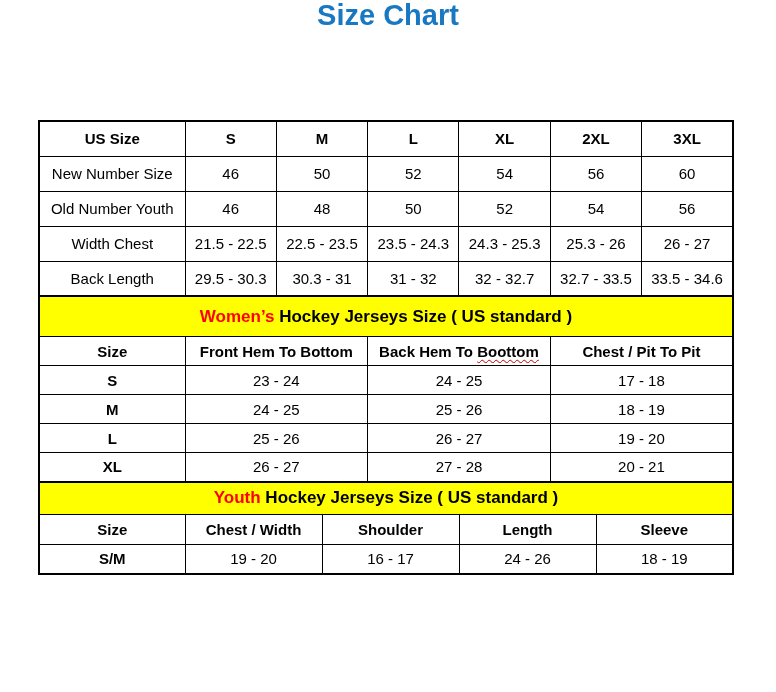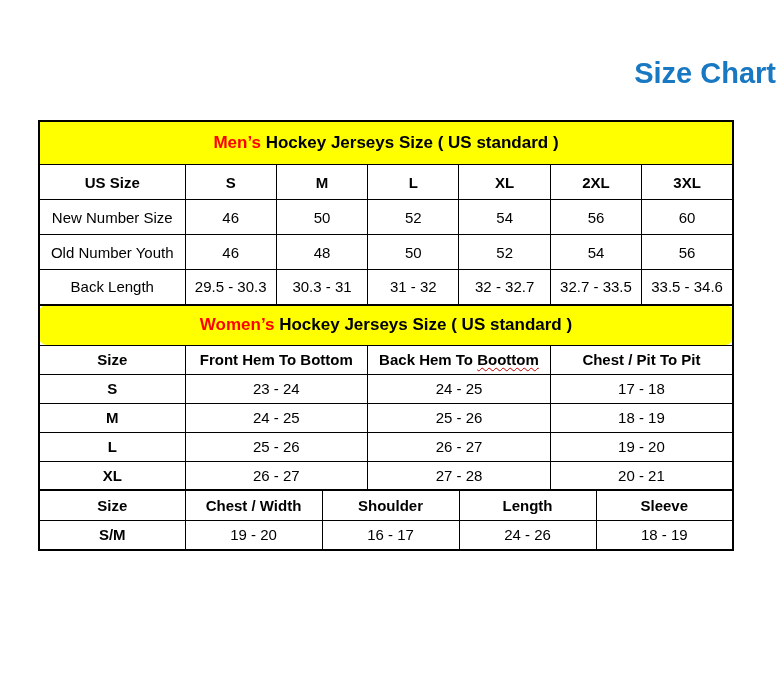--- a/index.html
+++ b/index.html
@@ -11,22 +11,21 @@
   }
   .page {
     width: 776px;
     height: 692px;
     background: #ffffff;
     overflow: hidden;
     position: relative;
   }
   .page-title {
     margin: 0;
-    padding-top: 58px;
-    text-align: right;
+    text-align: center;
     font-size: 29px;
     font-weight: bold;
     color: #1878C2;
     line-height: 1.1;
     letter-spacing: 0px;
   }
   .tables-wrap {
     position: absolute;
     left: 38px;
     top: 120px;
@@ -49,21 +48,21 @@
     white-space: nowrap;
   }
   .size-table col.label-col { width: 146px; }
   th.banner {
     background: #FFFF00;
     font-size: 17px;
     font-weight: bold;
   }
   .banner .accent { color: #FF0000; }
   .banner-mens   { height: 40px; }
-  .banner-womens { height: 37px; border-radius: 8px; }
+  .banner-womens { height: 37px; }
   .banner-youth  { height: 29px; }
   .table-mens   tbody tr, .table-mens   tr.cols { height: 35px; }
   .table-womens tbody tr, .table-womens tr.cols { height: 29px; }
   .table-youth  tbody tr, .table-youth  tr.cols { height: 30px; }
   tr.cols th { font-weight: bold; }
   td.row-label { font-weight: normal; }
   .table-womens td.row-label, .table-youth td.row-label { font-weight: bold; }
   .squiggle {
     text-decoration-line: underline;
     text-decoration-style: wavy;
@@ -82,23 +81,20 @@
         <colgroup>
           <col class="label-col">
           <col>
           <col>
           <col>
           <col>
           <col>
           <col>
         </colgroup>
         <thead>
-          <tr>
-            <th colspan="7" class="banner banner-mens"><span class="accent">Men’s</span><span>&nbsp;Hockey Jerseys Size ( US standard )</span></th>
-          </tr>
           <tr class="cols">
             <th><span>US Size</span></th>
             <th><span>S</span></th>
             <th><span>M</span></th>
             <th><span>L</span></th>
             <th><span>XL</span></th>
             <th><span>2XL</span></th>
             <th><span>3XL</span></th>
           </tr>
         </thead>
@@ -115,20 +111,29 @@
           <tr>
             <td class="row-label">Old Number Youth</td>
             <td>46</td>
             <td>48</td>
             <td>50</td>
             <td>52</td>
             <td>54</td>
             <td>56</td>
           </tr>
           <tr>
+            <td class="row-label">Width Chest</td>
+            <td>21.5 - 22.5</td>
+            <td>22.5 - 23.5</td>
+            <td>23.5 - 24.3</td>
+            <td>24.3 - 25.3</td>
+            <td>25.3 - 26</td>
+            <td>26 - 27</td>
+          </tr>
+          <tr>
             <td class="row-label">Back Length</td>
             <td>29.5 - 30.3</td>
             <td>30.3 - 31</td>
             <td>31 - 32</td>
             <td>32 - 32.7</td>
             <td>32.7 - 33.5</td>
             <td>33.5 - 34.6</td>
           </tr>
         </tbody>
       </table>
@@ -179,20 +184,23 @@
       </table>
     <table class="size-table table-youth">
         <colgroup>
           <col class="label-col">
           <col>
           <col>
           <col>
           <col>
         </colgroup>
         <thead>
+          <tr>
+            <th colspan="5" class="banner banner-youth"><span class="accent">Youth</span><span>&nbsp;Hockey Jerseys Size ( US standard )</span></th>
+          </tr>
           <tr class="cols">
             <th><span>Size</span></th>
             <th><span>Chest / Width</span></th>
             <th><span>Shoulder</span></th>
             <th><span>Length</span></th>
             <th><span>Sleeve</span></th>
           </tr>
         </thead>
         <tbody>
           <tr>

